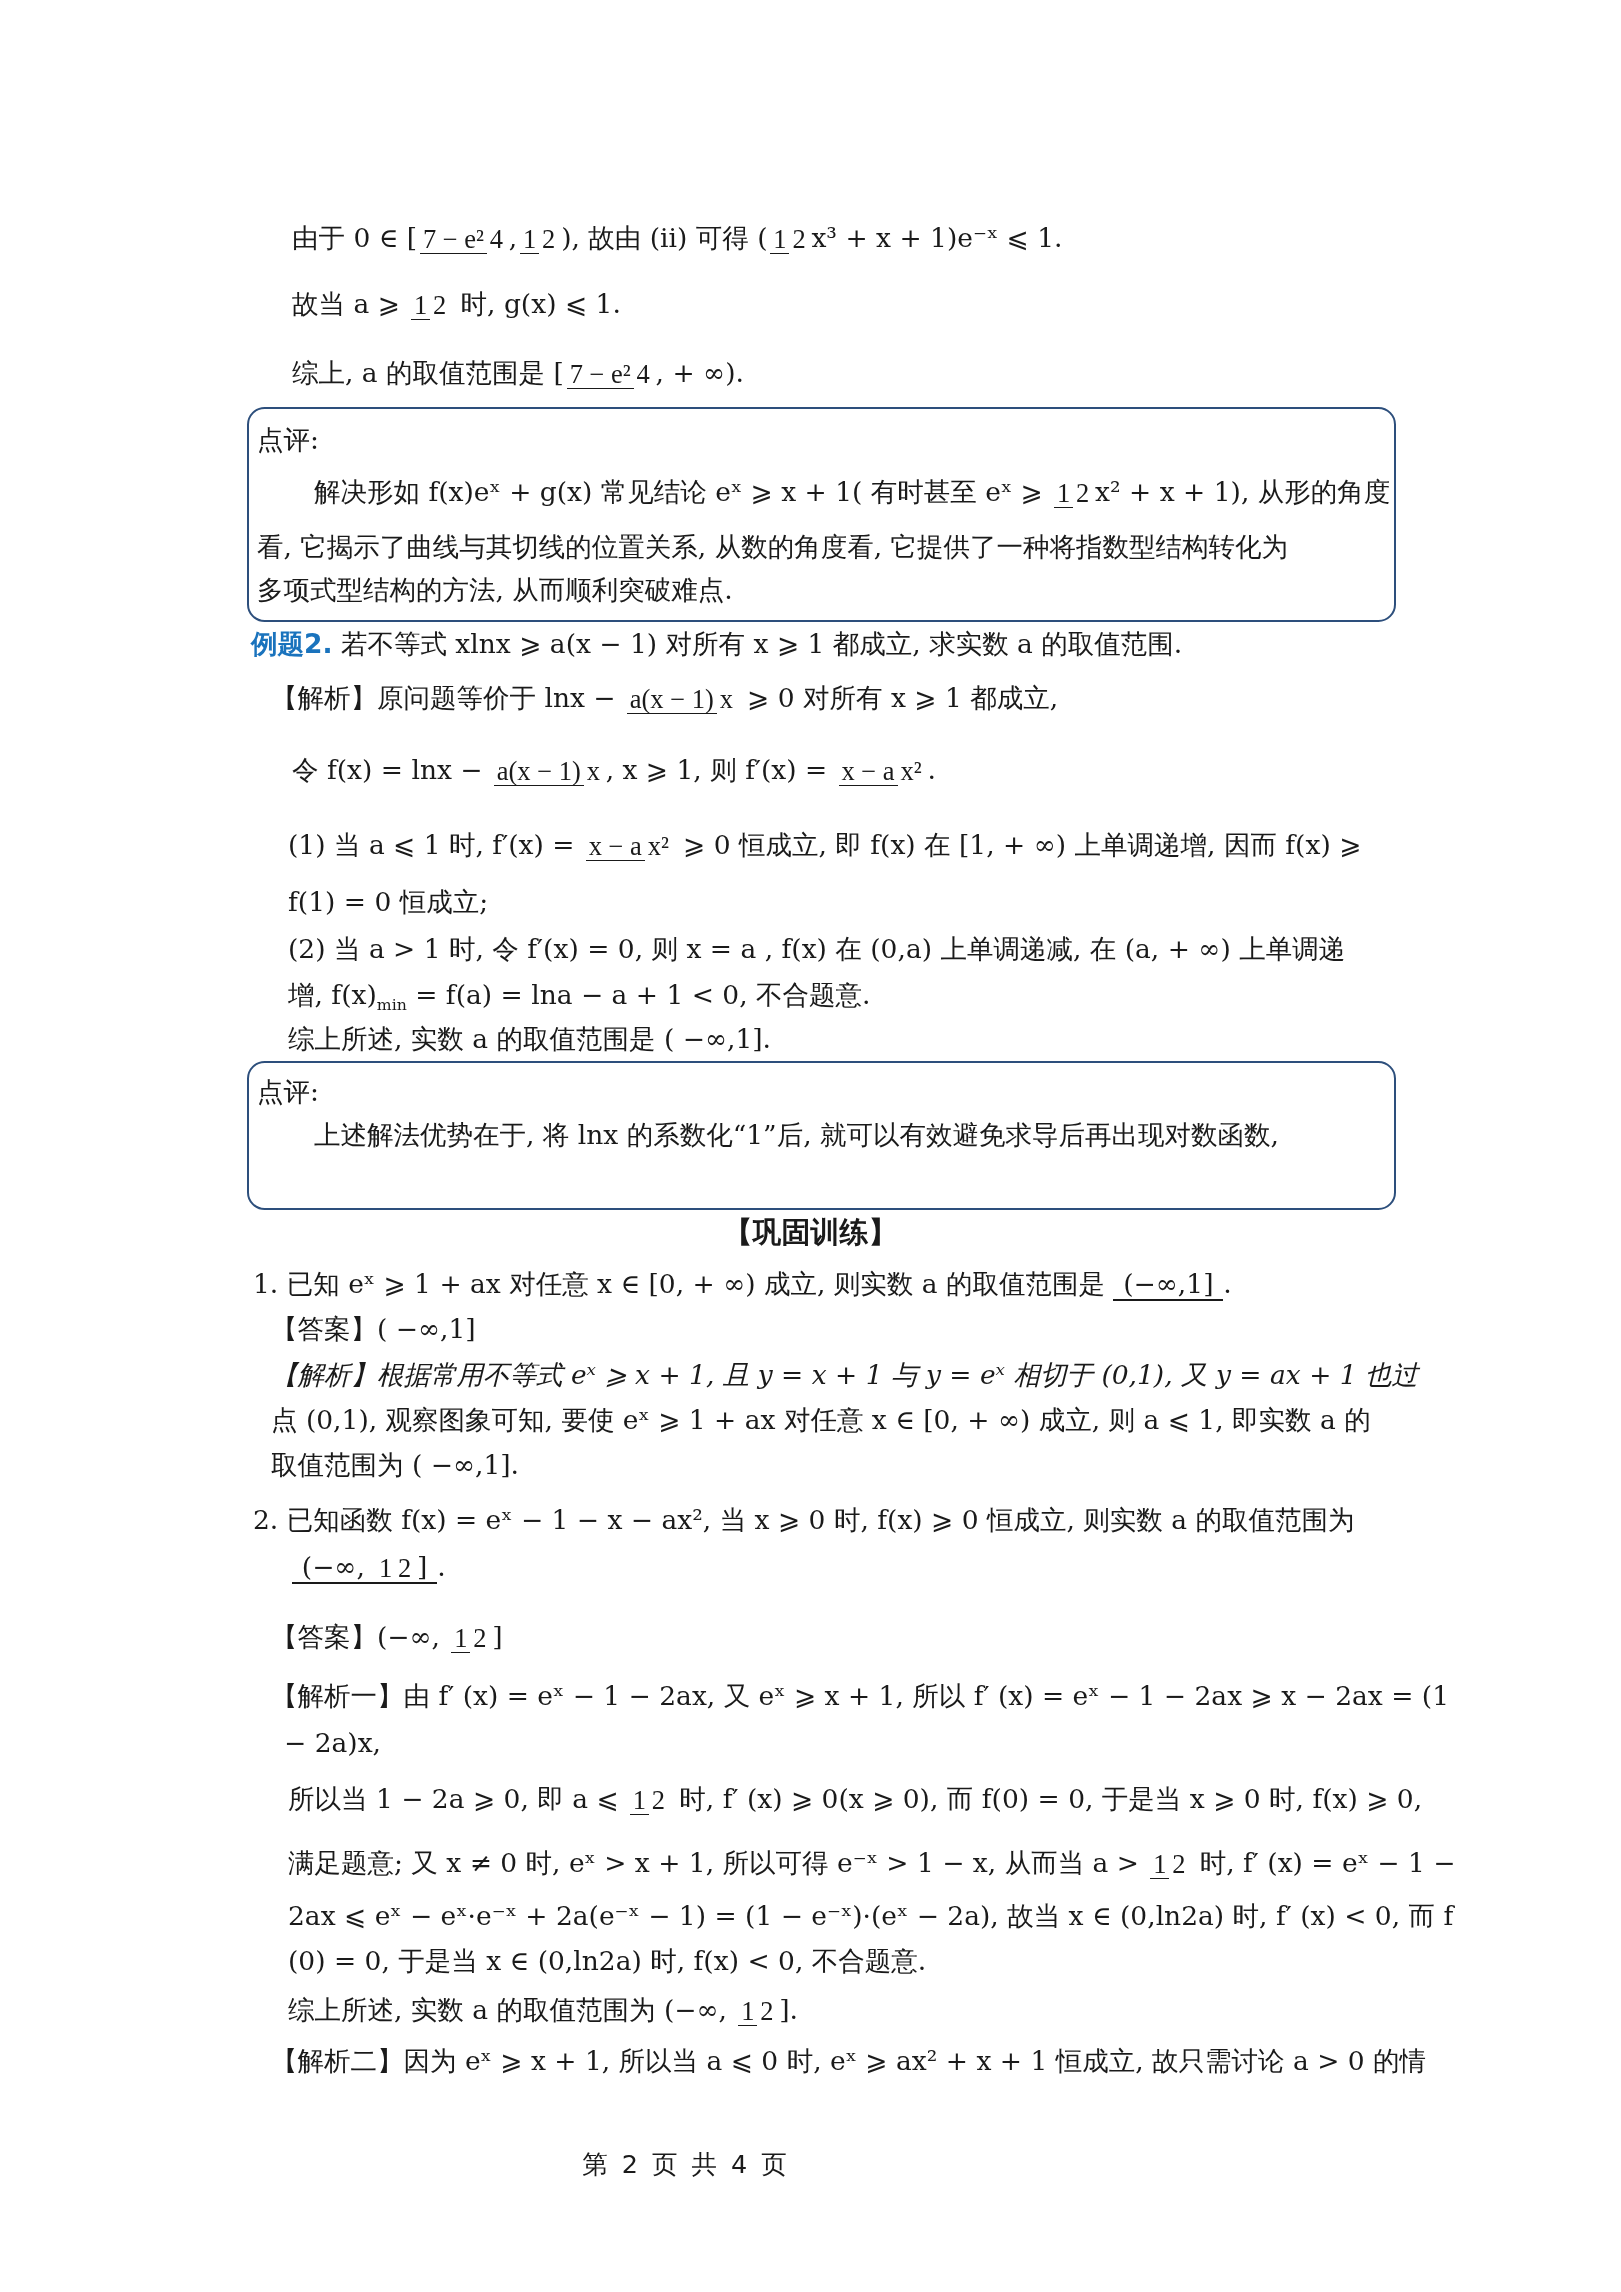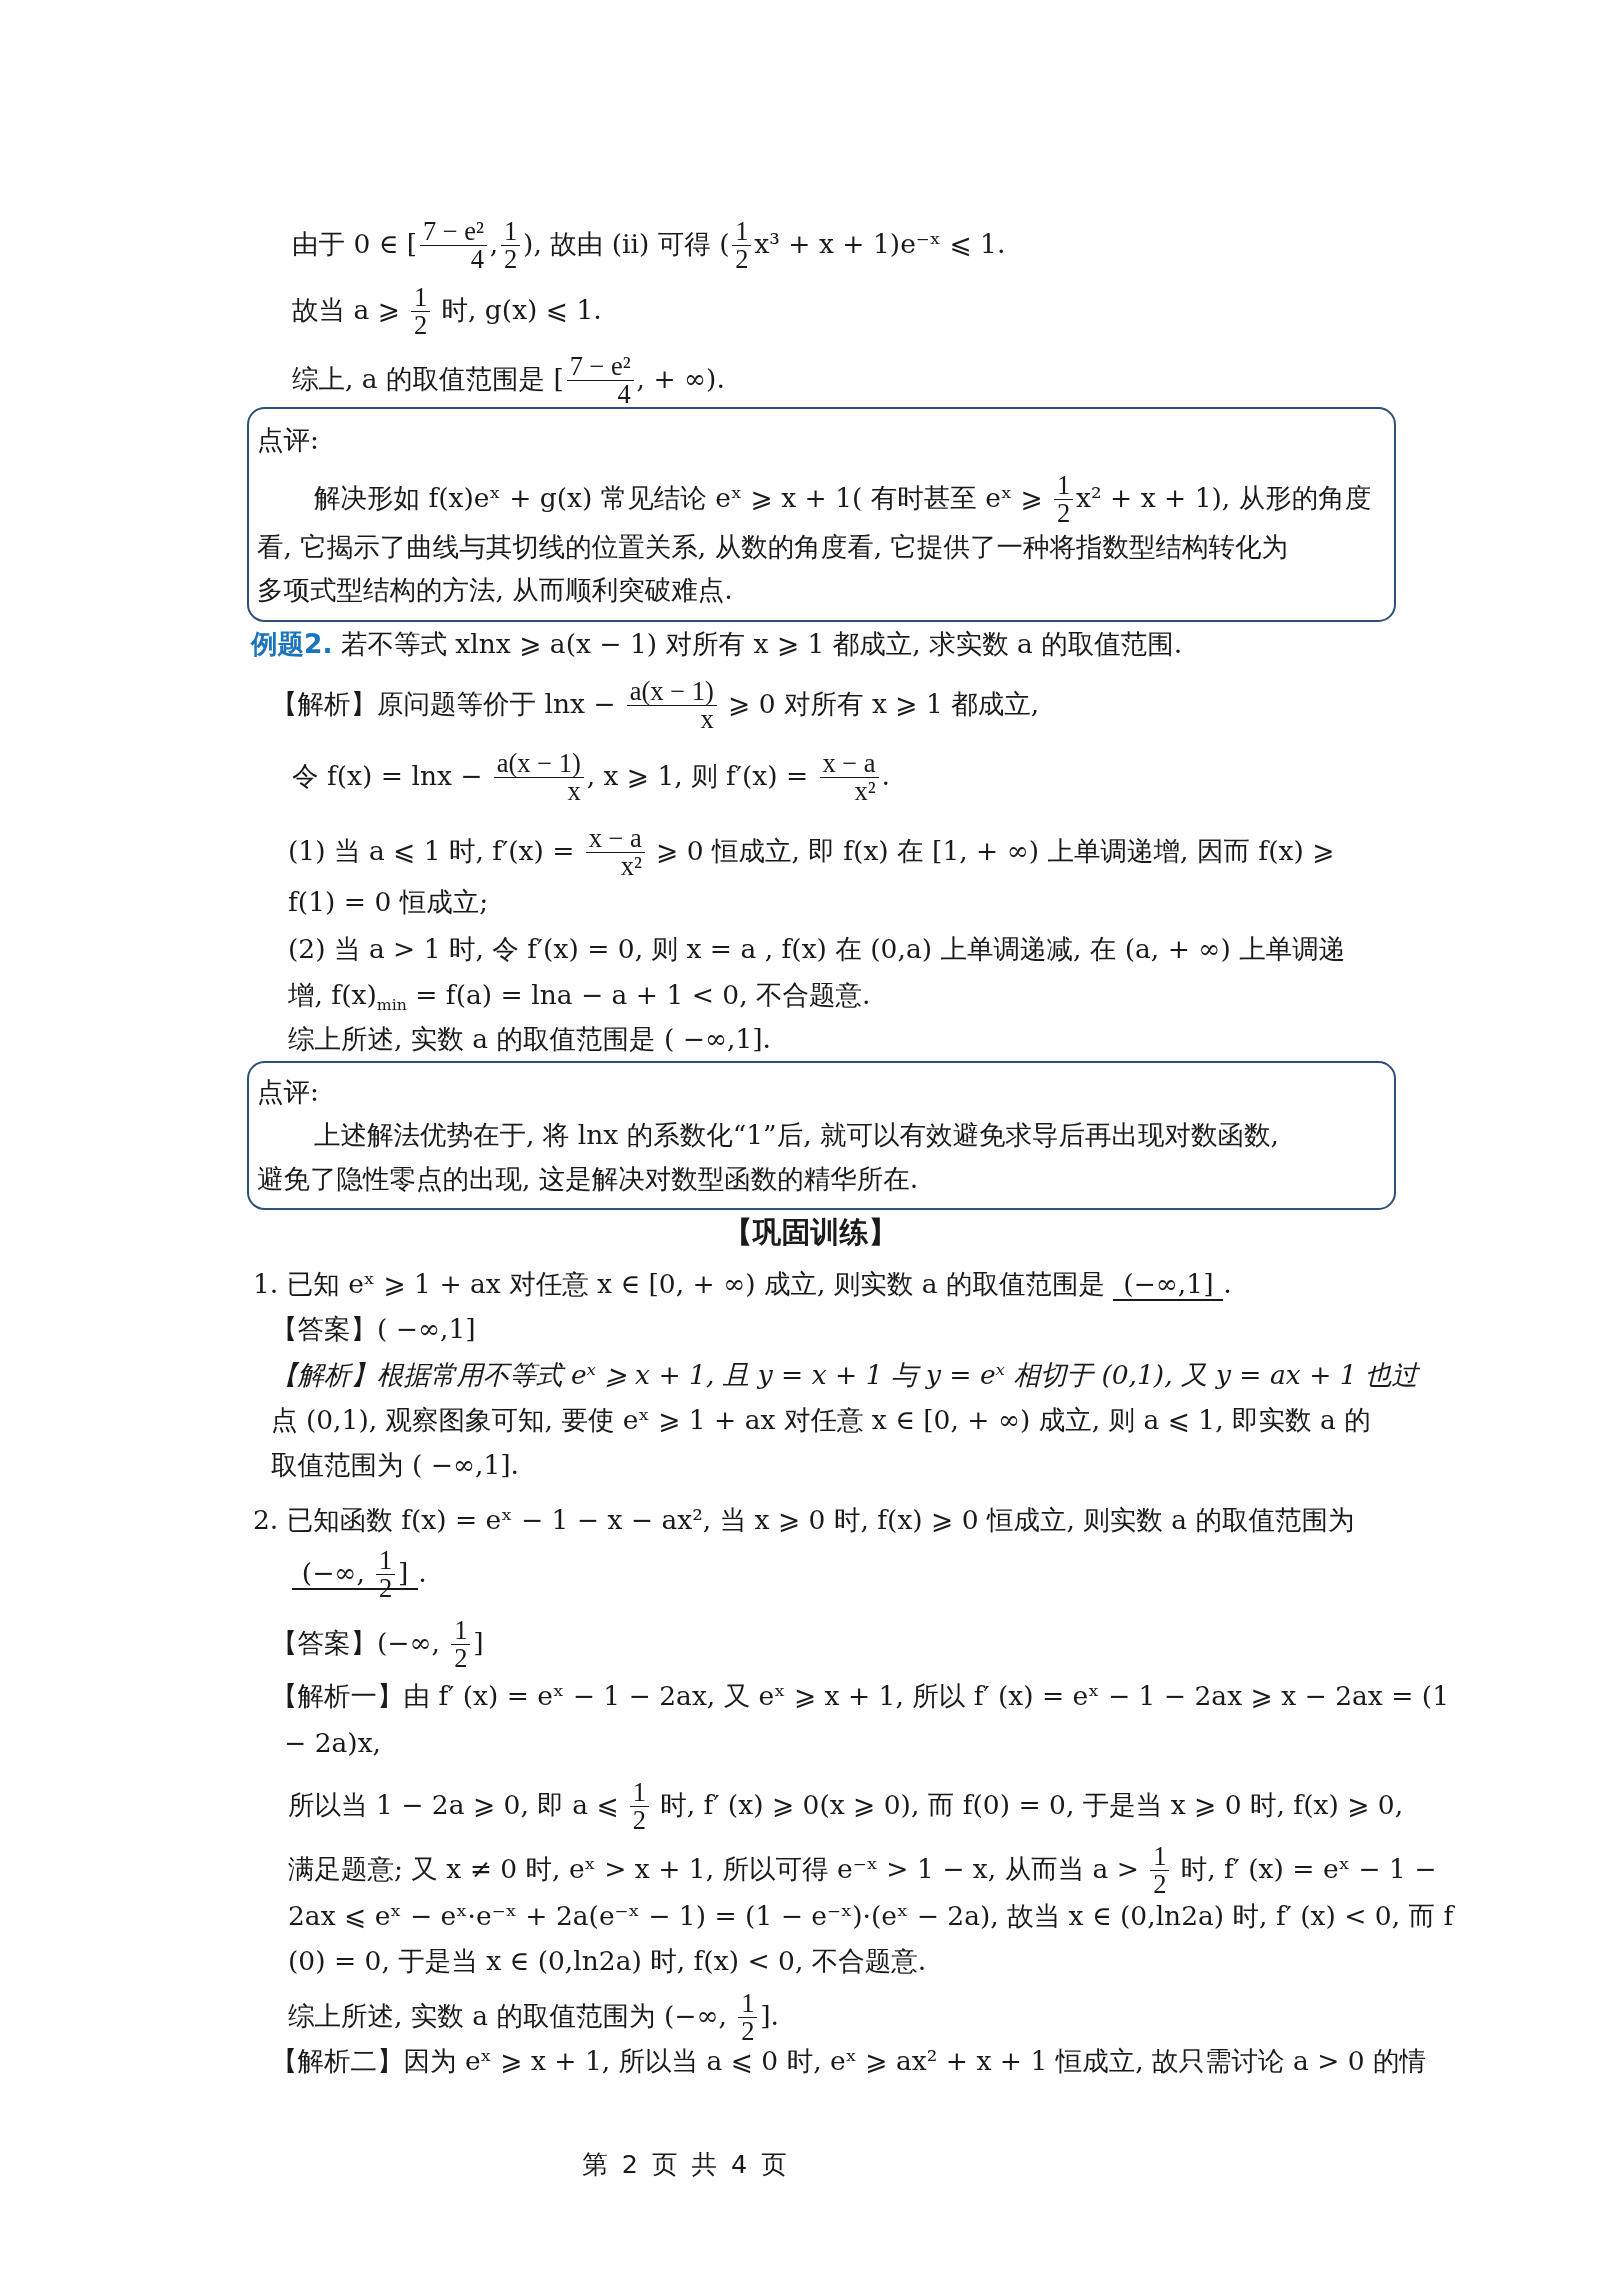--- a/index.html
+++ b/index.html
@@ -7,21 +7,21 @@
     width: 1621px; height: 2293px; position: relative; overflow: hidden;
     font-family: "DejaVu Serif", "Liberation Serif", serif;
     color: #1a1a1a;
   }
   .page { position: absolute; left: 0; top: 0; width: 1621px; height: 2293px; }
   .line {
     position: absolute; font-size: 26.5px; line-height: 39px; white-space: nowrap;
   }
   sub { font-size: 15.7px; vertical-align: -5.9px; line-height: 0; }
   .frac {
-    display: inline-flex; flex-direction: column; align-items: flex-end;
+    display: inline-flex; flex-direction: row; align-items: flex-start;
     vertical-align: middle; font-family: "Liberation Serif", serif; margin: 0 2.9px;
     line-height: 27.4px;
   }
   .frac .num { border-bottom: 1.5px solid #1a1a1a; padding: 0 2.9px; }
   .frac .den { padding: 0 2.9px; }
   .box {
     position: absolute; border: 2px solid #2d4f7c; border-radius: 17.6px; background: #fff;
   }
   .blue { color: #1a73bd; font-weight: bold; font-family: "DejaVu Sans", sans-serif; }
   .bold-title {
@@ -102,21 +102,20 @@
   <div class="line" style="left:288px; top:882px;">f(1) = 0 恒成立;</div>
   <div class="line" style="left:288px; top:929px;">(2) 当 a &gt; 1 时, 令 f′(x) = 0, 则 x = a , f(x) 在 (0,a) 上单调递减, 在 (a, + ∞) 上单调递</div>
   <div class="line" style="left:288px; top:975px;">
     <span>增, f(x)</span><sub>min</sub><span> = f(a) = lna − a + 1 &lt; 0, 不合题意.</span>
   </div>
   <div class="line" style="left:288px; top:1019px;">综上所述, 实数 a 的取值范围是 ( −∞,1].</div>
 
   <div class="box" style="left:247px; top:1061px; width:1145px; height:145px;"></div>
   <div class="line" style="left:257px; top:1072px;">点评:</div>
   <div class="line" style="left:314px; top:1115px;">上述解法优势在于, 将 lnx 的系数化“1”后, 就可以有效避免求导后再出现对数函数,</div>
-  <div class="line" style="left:257px; top:1159px;">避免了隐性零点的出现, 这是解决对数型函数的精华所在.</div>
 
   <div class="bold-title" style="top:1213px;">【巩固训练】</div>
 
   <div class="line" style="left:253px; top:1264px;">
     <span>1. 已知 eˣ ⩾ 1 + ax 对任意 x ∈ [0, + ∞) 成立, 则实数 a 的取值范围是 </span><span class="ul">(−∞,1]</span><span>.</span>
   </div>
   <div class="line" style="left:271px; top:1309px;">【答案】( −∞,1]</div>
   <div class="line" style="left:271px; top:1355px;font-style:italic;">【解析】根据常用不等式 eˣ ⩾ x + 1, 且 y = x + 1 与 y = eˣ 相切于 (0,1), 又 y = ax + 1 也过</div>
   <div class="line" style="left:271px; top:1400px;">点 (0,1), 观察图象可知, 要使 eˣ ⩾ 1 + ax 对任意 x ∈ [0, + ∞) 成立, 则 a ⩽ 1, 即实数 a 的</div>
   <div class="line" style="left:271px; top:1445px;">取值范围为 ( −∞,1].</div>

